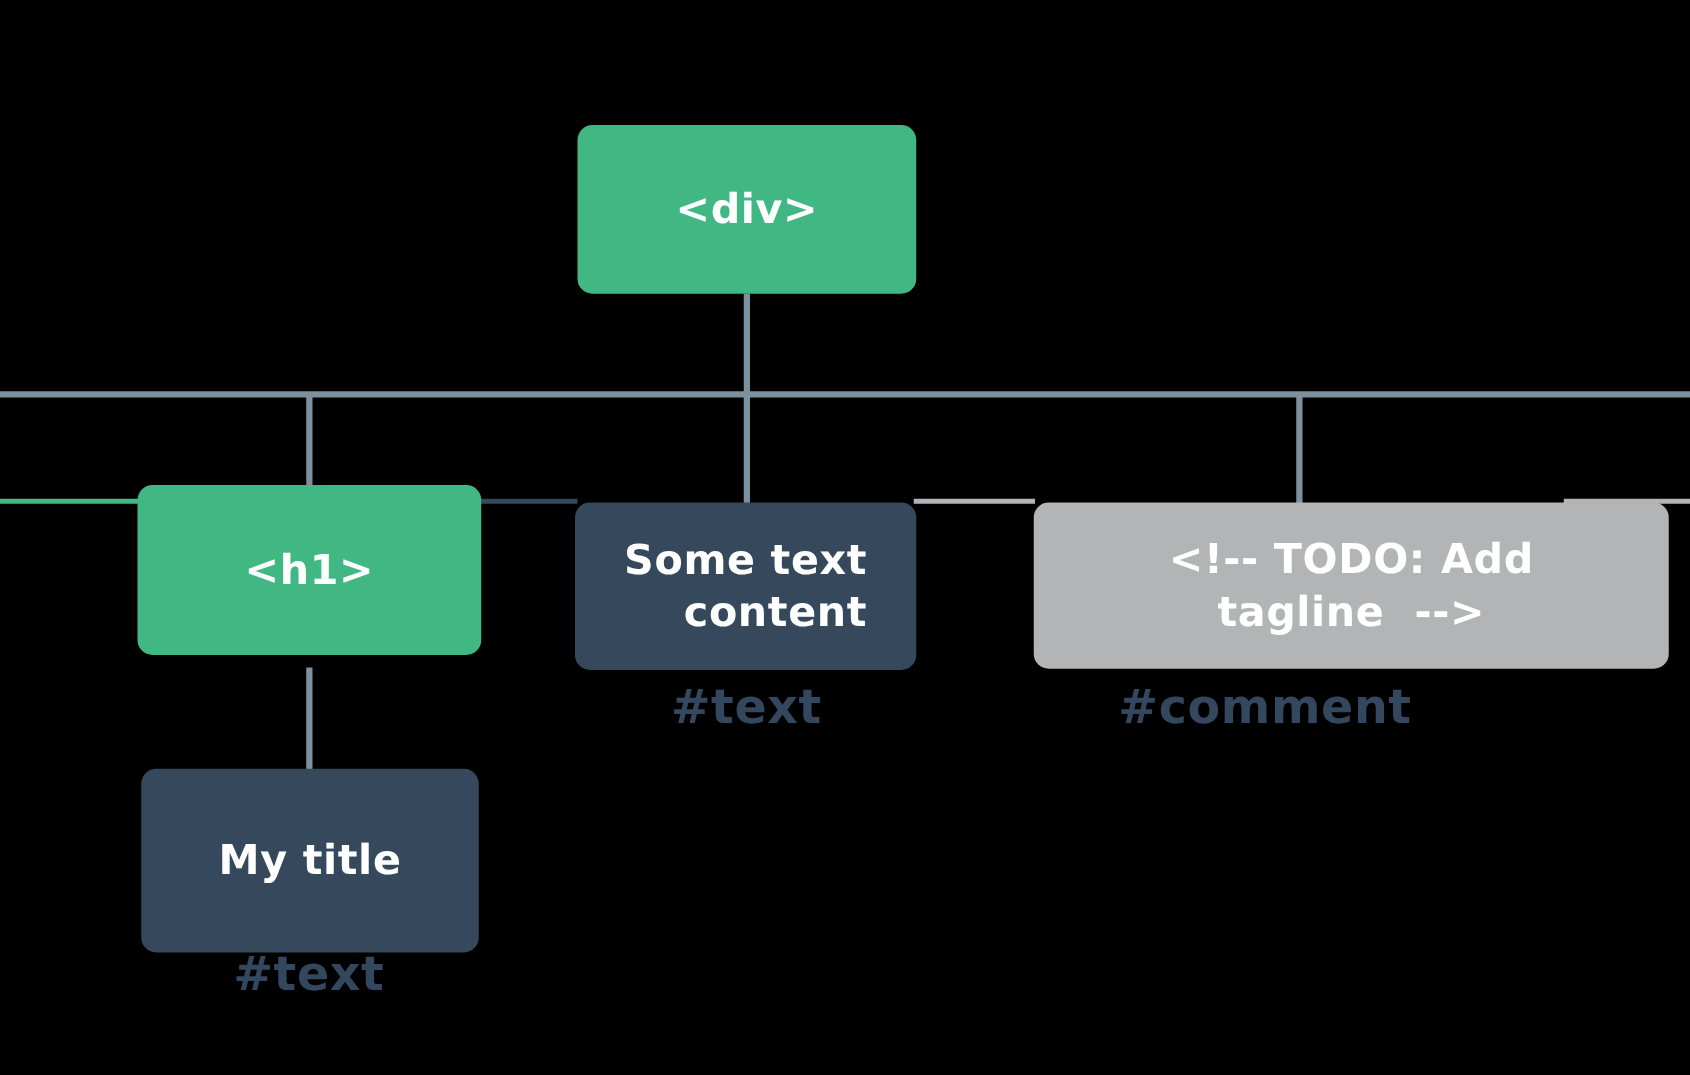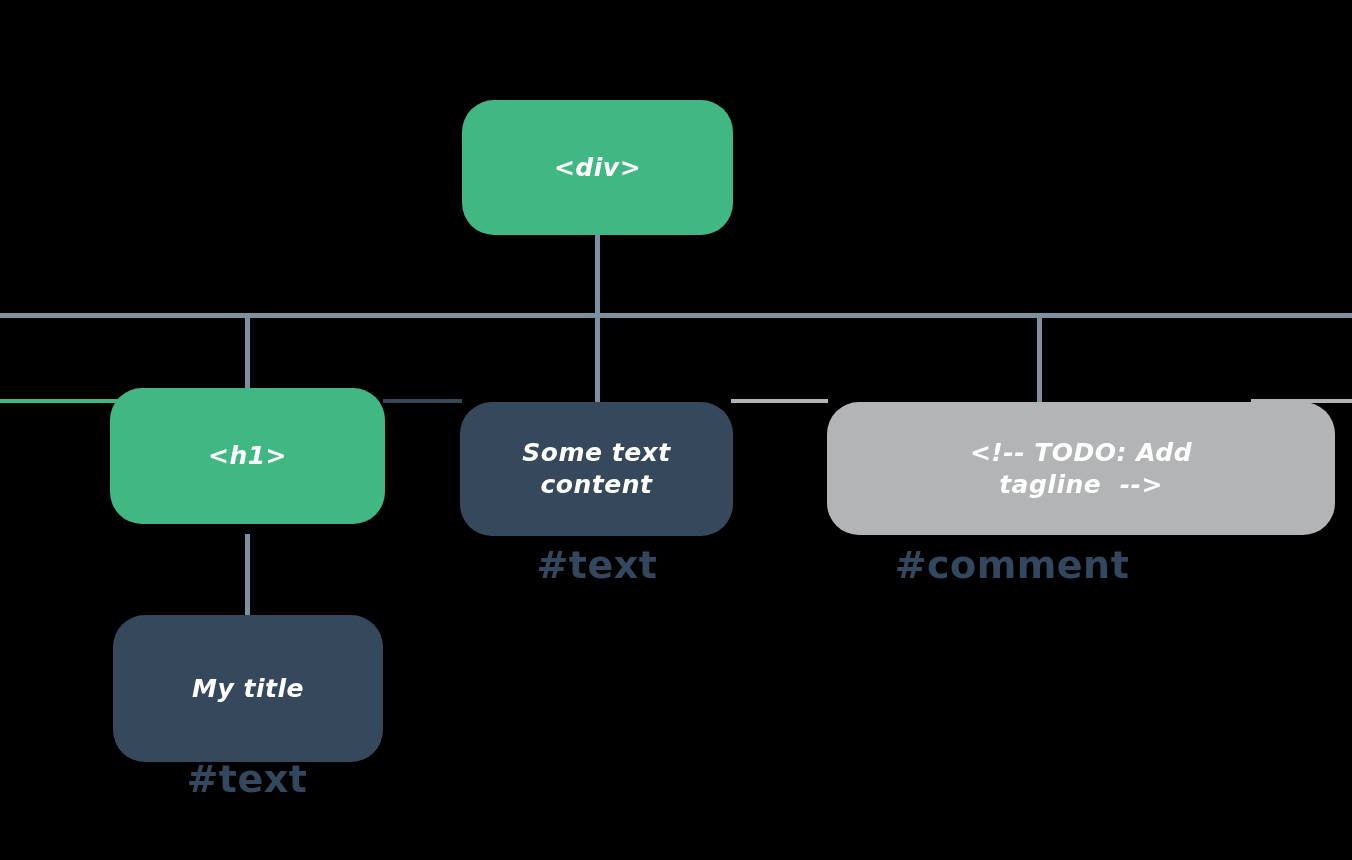--- a/index.html
+++ b/index.html
@@ -13,30 +13,29 @@
     height: 860px;
     background: var(--background, #000000);
     overflow: hidden;
     font-family: "DejaVu Sans", "Liberation Sans", sans-serif;
   }
   .node {
     position: absolute;
     display: flex;
     align-items: center;
     justify-content: center;
-    border-radius: 32px;
+    border-radius: 12px;
     color: var(--box-text, #ffffff);
-    font-size: 25px;
+    font-size: 33px;
     font-weight: 600;
     letter-spacing: 0.5px;
     text-align: center;
     white-space: pre-wrap;
     line-height: 1.28;
     z-index: 3;
-    font-style: italic;
   }
   .node.element { background: var(--element, #41b883); }
   .node.textnode { background: var(--text-node, #36495c); }
   .node.commentnode { background: var(--comment-node, #b3b4b6); }
 
   .connector {
     position: absolute;
     background: var(--connector, #7c919d);
     z-index: 1;
   }
@@ -57,21 +56,21 @@
     letter-spacing: 0.5px;
     text-align: center;
     transform: translateX(-50%);
     white-space: nowrap;
     z-index: 3;
   }
 
   
   #node-div      { left: 462px; top: 100px; width: 271px; height: 135px; }
   #node-h1       { left: 110px; top: 388px; width: 275px; height: 136px; }
-  #node-sometext { left: 460px; top: 402px; width: 273px; height: 134px; }
+  #node-sometext { left: 460px; top: 402px; width: 273px; height: 134px; text-align: right; }
   #node-comment  { left: 827px; top: 402px; width: 508px; height: 133px; }
   #node-mytitle  { left: 113px; top: 615px; width: 270px; height: 147px; }
 
   #conn-root-drop   { left: 595px;  top: 235px; width: 5px;    height: 80px; }
   #conn-rail        { left: 0;      top: 313px; width: 1352px; height: 5px;  }
   #conn-drop-h1     { left: 245px;  top: 315px; width: 5px;    height: 88px; }
   #conn-drop-text   { left: 595px;  top: 315px; width: 5px;    height: 88px; }
   #conn-drop-comment{ left: 1037px; top: 315px; width: 5px;    height: 88px; }
   #conn-h1-title    { left: 245px;  top: 534px; width: 5px;    height: 82px; }
 

